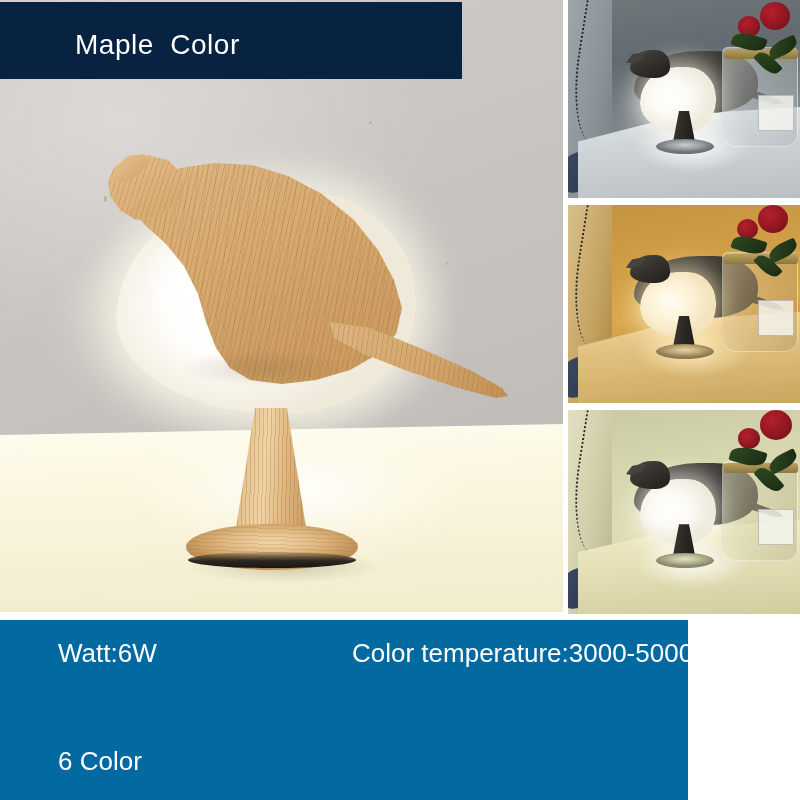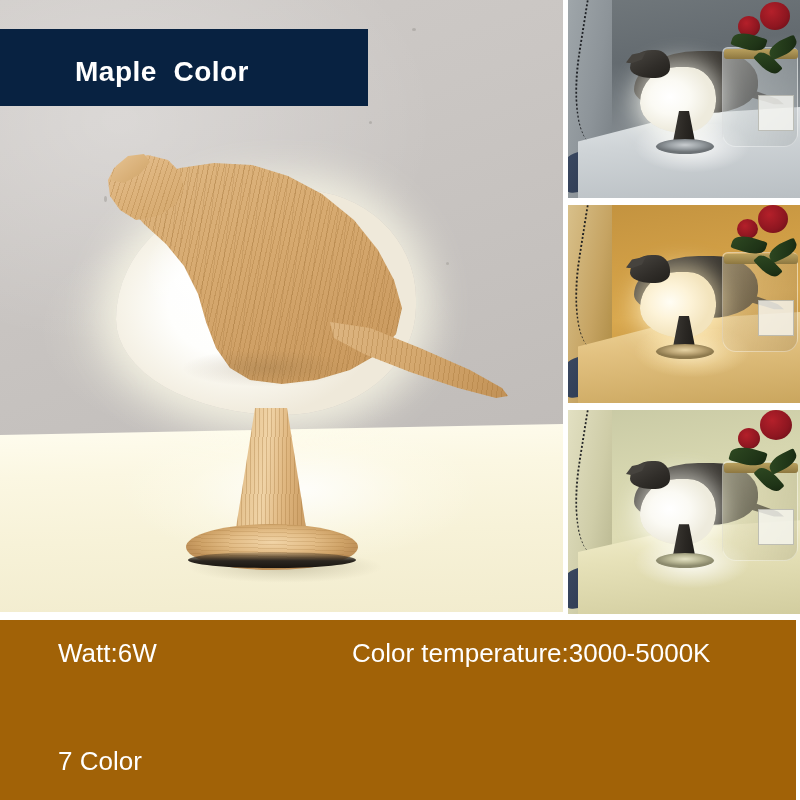--- a/index.html
+++ b/index.html
@@ -149,25 +149,25 @@
   .t2 .s-jar{background:linear-gradient(100deg,rgba(233,209,158,.55) 0%,rgba(206,178,126,.45) 50%,rgba(172,144,96,.40) 100%);}
   .t3 .s-jar{background:linear-gradient(100deg,rgba(236,233,200,.55) 0%,rgba(209,205,168,.45) 50%,rgba(176,172,136,.40) 100%);}
   .s-jar-tag{position:absolute;right:6px;bottom:34%;width:34px;height:34px;
     background:rgba(248,248,242,.80);border:1px solid rgba(140,140,130,.5);}
   .s-jar-rim{position:absolute;right:2px;bottom:calc(26% + 88px);width:74px;height:10px;
     background:linear-gradient(180deg,#b9a05e 0%,#8d7740 100%);border-radius:3px;}
   .s-rose{position:absolute;background:radial-gradient(circle at 38% 34%,#b4202a 0%,#8d1620 60%,#5e0d15 100%);border-radius:50%;}
   .s-leaf{position:absolute;background:linear-gradient(120deg,#2f4a22 0%,#1f3417 70%,#16240f 100%);border-radius:60% 10% 60% 10%;}
 
   
-  .title-banner{position:absolute;left:0;top:29px;width:368px;height:77px;background:#082241;font-weight:bold;}
+  .title-banner{position:absolute;left:0;top:2px;width:462px;height:77px;background:#082241;}
   .title-text{position:absolute;left:75px;top:27px;color:#ffffff;font-size:28px;letter-spacing:.5px;white-space:pre;}
 
   
-  .spec-panel{position:absolute;left:0;top:620px;width:796px;height:180px;background:#a16207;}
+  .spec-panel{position:absolute;left:0;top:620px;width:688px;height:180px;background:#0369a1;}
   .spec-row{position:absolute;left:0;width:800px;height:52px;}
   .spec-row.r1{top:18px;} .spec-row.r2{top:72px;} .spec-row.r3{top:126px;}
   .spec-left{position:absolute;left:58px;top:0;color:#fff;font-size:26px;white-space:nowrap;}
   .spec-right{position:absolute;left:352px;top:0;color:#fff;font-size:26px;white-space:nowrap;}
   .spec-row.r3 .spec-right{left:358px;}
 </style>
 </head>
 <body>
 
 <div id="page">
@@ -286,17 +286,17 @@
   <div class="title-banner">
     <div class="title-text">Maple  Color</div>
   </div>
 
   <div class="spec-panel">
     <div class="spec-row r1">
       <span class="spec-left">Watt:6W</span>
       <span class="spec-right">Color temperature:3000-5000K</span>
     </div>
     <div class="spec-row r3">
-      <span class="spec-left">7 Color</span>
+      <span class="spec-left">6 Color</span>
     </div>
   </div>
 
 </div>
 
 </body></html>

